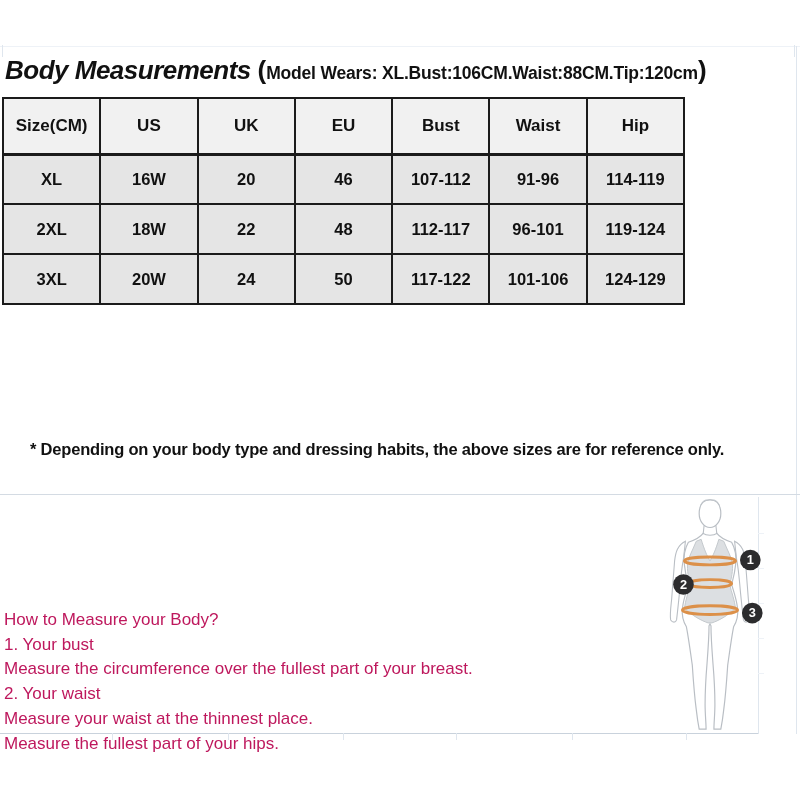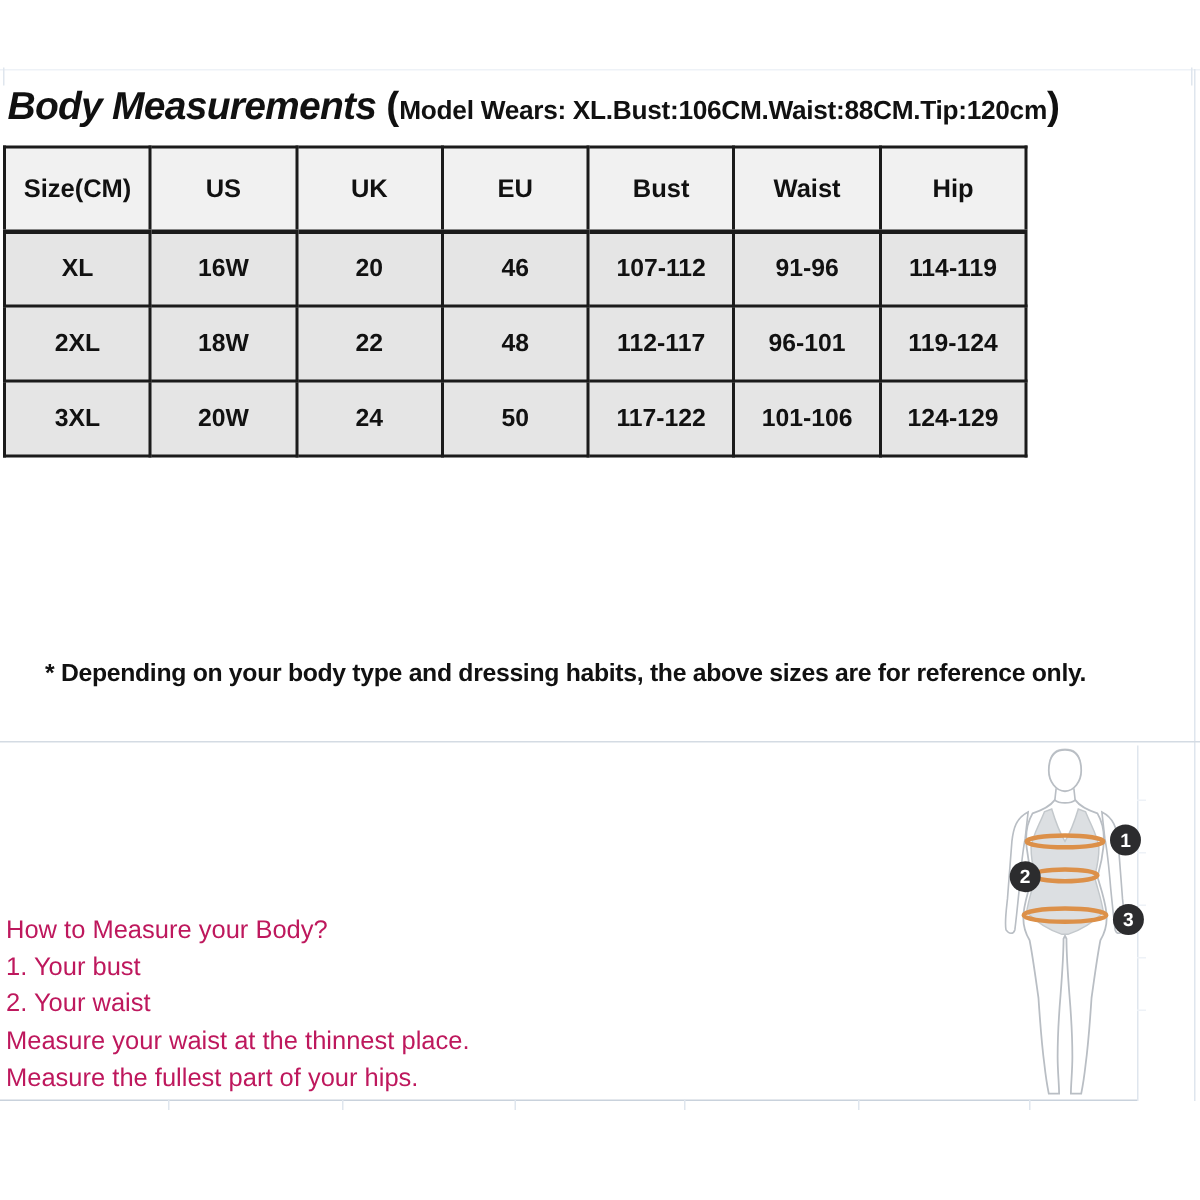--- a/index.html
+++ b/index.html
@@ -104,20 +104,21 @@
     </tr>
   </tbody>
 </table>
 
 <div class="note">* Depending on your body type and dressing habits, the above sizes are for reference only.</div>
 <div class="hairline" style="left:0;top:494px;width:800px;height:1px;background:#d4dbe3;"></div>
 
 <div class="guide">
   <div>How to Measure your Body?</div>
   <div>1. Your bust</div>
+  <div>Measure the circumference over the fullest part of your breast.</div>
   <div>2. Your waist</div>
   <div>Measure your waist at the thinnest place.</div>
   <div>Measure the fullest part of your hips.</div>
 </div>
 
 <svg class="figure" viewBox="0 0 120 240" xmlns="http://www.w3.org/2000/svg">
 
   <path d="M49,15 C49,4.5 53,1 60,1 C67,1 71,4.5 71,15 C71,9 67,5.5 60,5.5 C53,5.5 49,9 49,15 Z" fill="#c9ced3" stroke="none"></path>
 
   <path d="M49,16 C49,6.5 53,2 60,2 C67,2 71,6.5 71,16 C71,23.5 66,30 60,30 C54,30 49,23.5 49,16 Z" fill="#ffffff" stroke="#b9bec4" stroke-width="1.2"></path>

